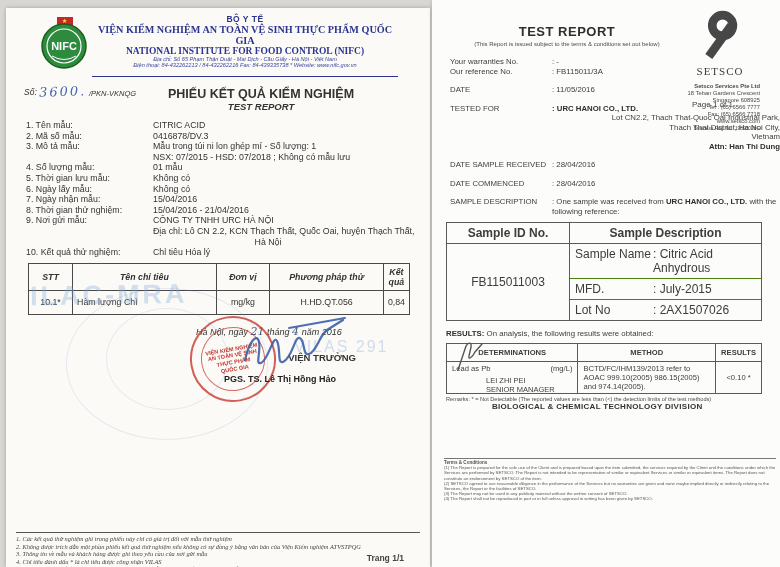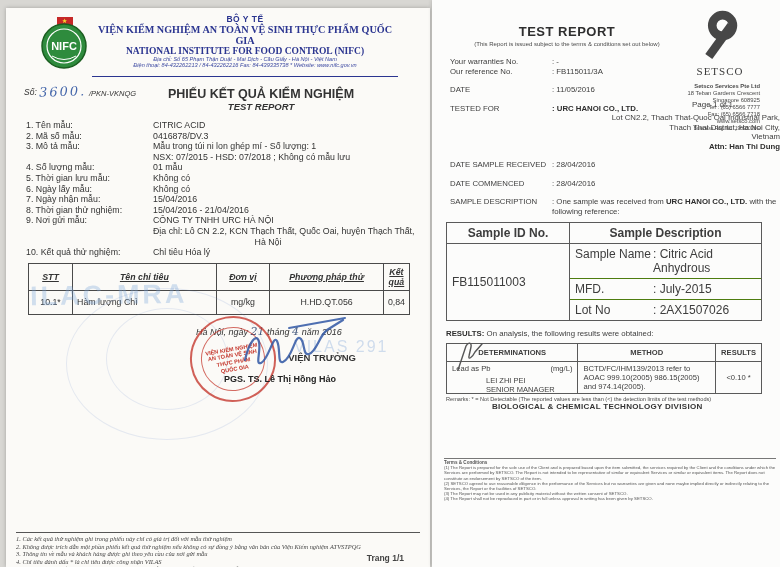--- a/index.html
+++ b/index.html
@@ -25,21 +25,21 @@
   .l-title-vi{font-size:12.5px;font-weight:bold;}
   .l-title-en{font-size:9.5px;font-weight:bold;font-style:italic;}
   .l-items{margin:8px 10px 0 20px;font-size:8.8px;line-height:10.6px;}
   .l-item{display:flex;}
   .l-item .lab{flex:0 0 127px;}
   .l-item .val{flex:1;}
   .l-sub{margin-left:127px;}
   .l-sub-center{margin-left:127px;text-align:center;width:230px;}
   .l-table{border-collapse:collapse;margin:5px 14px 0 22px;width:382px;font-size:8.8px;}
   .l-table td{border:1px solid #4a4a4a;padding:2px 4px;}
-  .l-table .hd{font-style:italic;font-weight:bold;text-align:center;padding:3px 4px;text-decoration:underline;}
+  .l-table .hd{font-style:italic;font-weight:bold;text-align:center;padding:3px 4px;}
   .l-table .c{text-align:center;}
   .l-row-h{height:24px;}
   .l-date-row{margin:10px 0 0 190px;font-size:9px;font-style:italic;}
   .l-hand{color:#44597e;font-family:"DejaVu Serif",serif;font-size:11px;}
   .l-vientruong{margin:14px 0 0 190px;width:160px;text-align:right;font-size:9.5px;font-weight:bold;}
   .l-stamp{position:absolute;left:184px;top:308px;width:82px;height:82px;border:2.5px solid rgba(197,57,47,.8);
            border-radius:50%;transform:rotate(-10deg);display:flex;align-items:center;justify-content:center;}
   .l-stamp-inner{width:62px;height:62px;border:1px solid rgba(197,57,47,.75);border-radius:50%;
                  display:flex;flex-direction:column;align-items:center;justify-content:center;
                  color:#c5392f;font-weight:bold;text-align:center;}
@@ -275,21 +275,21 @@
       </div>
     </div>
 
     <table class="r-sample-table">
       <tbody>
           <tr>
         <td class="hd" style="width:112px">Sample ID No.</td>
         <td class="hd">Sample Description</td>
       </tr>
       <tr>
-        <td style="">FB115011003</td>
+        <td style="text-align:center">FB115011003</td>
         <td class="r-desc-cell">
           <div class="r-desc-row">
                 <span class="dlab">Sample Name</span>
                 <span>: Citric Acid Anhydrous</span>
               </div>
           <div class="r-desc-row">
                 <span class="dlab">MFD.</span>
                 <span>: July-2015</span>
               </div>
           <div class="r-desc-row">

